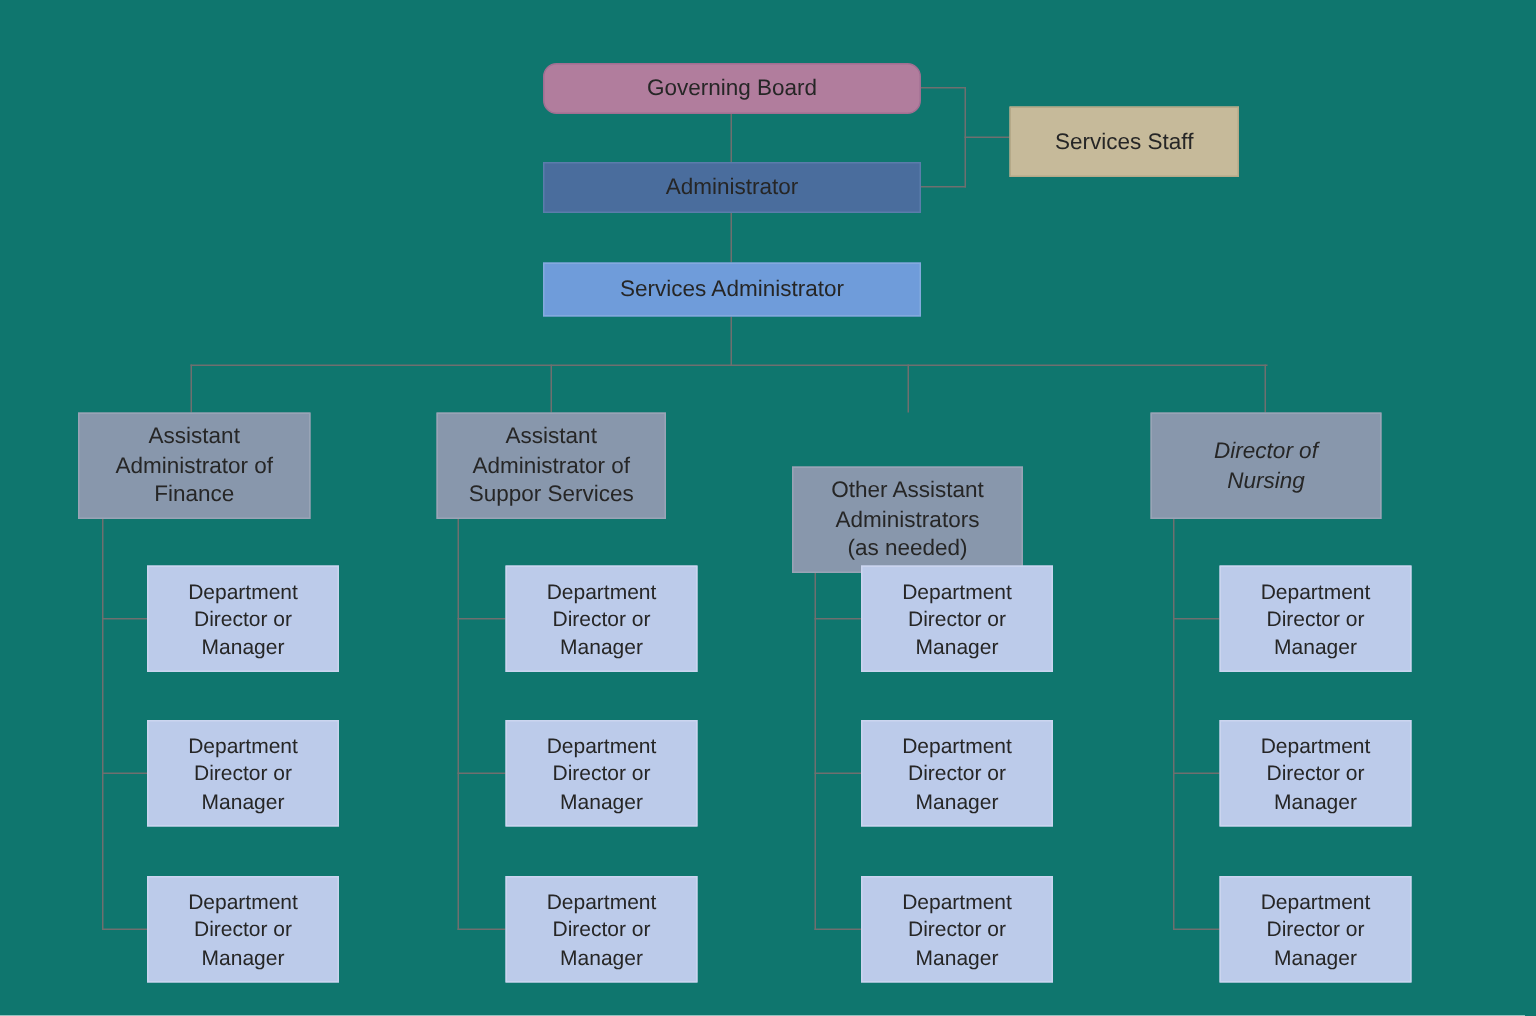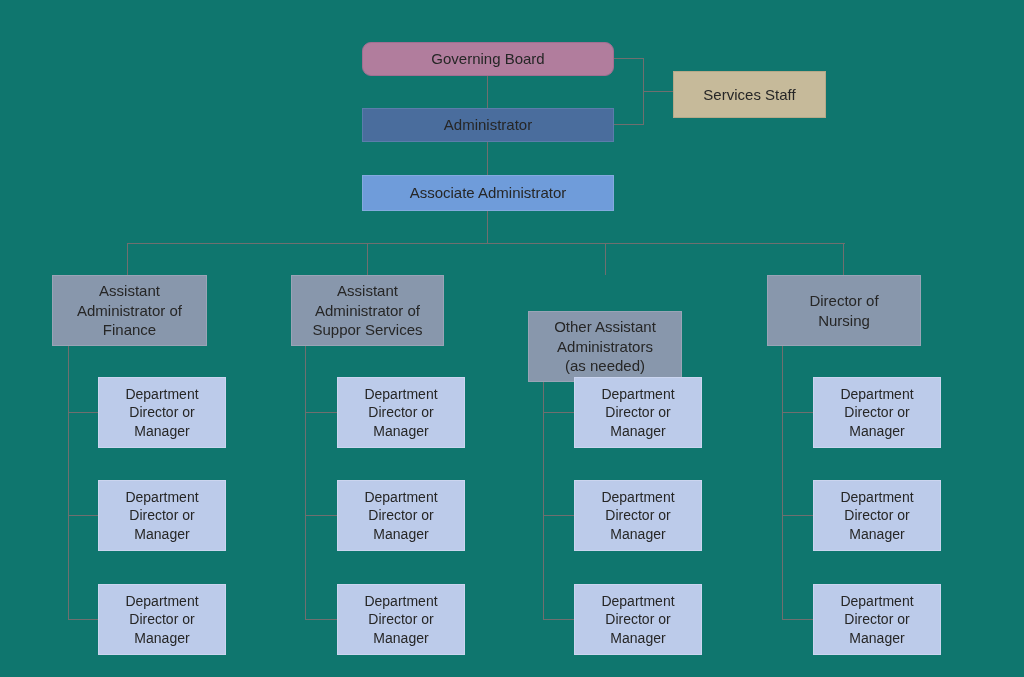--- a/index.html
+++ b/index.html
@@ -47,21 +47,21 @@
   .box.dept{
     background:var(--department-fill,#bccbea);
     border:1px solid var(--department-border,#cbd5ef);
     font-size:14px;
     width:128px;height:71px;
   }
   
   .b1{left:52px;top:275px;width:155px;height:71px;}
   .b2{left:291px;top:275px;width:153px;height:71px;}
   .b3{left:528px;top:275px;width:154px;height:71px;margin-top:36px;}
-  .b4{left:767px;top:275px;width:154px;height:71px;}
+  .b4{left:767px;top:275px;width:154px;height:71px;font-style:italic;}
   
   .col1{left:98px;} .col2{left:337px;} .col3{left:574px;} .col4{left:813px;}
   .row1{top:377px;} .row2{top:480px;} .row3{top:584px;}
 </style>
 </head>
 <body>
 
 <div class="canvas">
 
   <div class="line v" style="left:487px;top:76px;height:32px"></div>
@@ -95,21 +95,21 @@
   <div class="line h" style="left:543px;top:619px;width:31px"></div>
 
   <div class="line v" style="left:782px;top:346px;height:274px"></div>
   <div class="line h" style="left:782px;top:412px;width:31px"></div>
   <div class="line h" style="left:782px;top:515px;width:31px"></div>
   <div class="line h" style="left:782px;top:619px;width:31px"></div>
 
   <div class="box gov" style="left:362px;top:42px;width:252px;height:34px">Governing Board</div>
   <div class="box med" style="left:673px;top:71px;width:153px;height:47px">Services Staff</div>
   <div class="box admin" style="left:362px;top:108px;width:252px;height:34px">Administrator</div>
-  <div class="box assoc" style="left:362px;top:175px;width:252px;height:36px">Associate Administrator</div>
+  <div class="box assoc" style="left:362px;top:175px;width:252px;height:36px">Services Administrator</div>
 
   <div class="box branch b1">Assistant
 Administrator of
 Finance</div>
   <div class="box branch b2">Assistant
 Administrator of
 Suppor Services</div>
   <div class="box branch b3">Other Assistant
 Administrators
 (as needed)</div>

